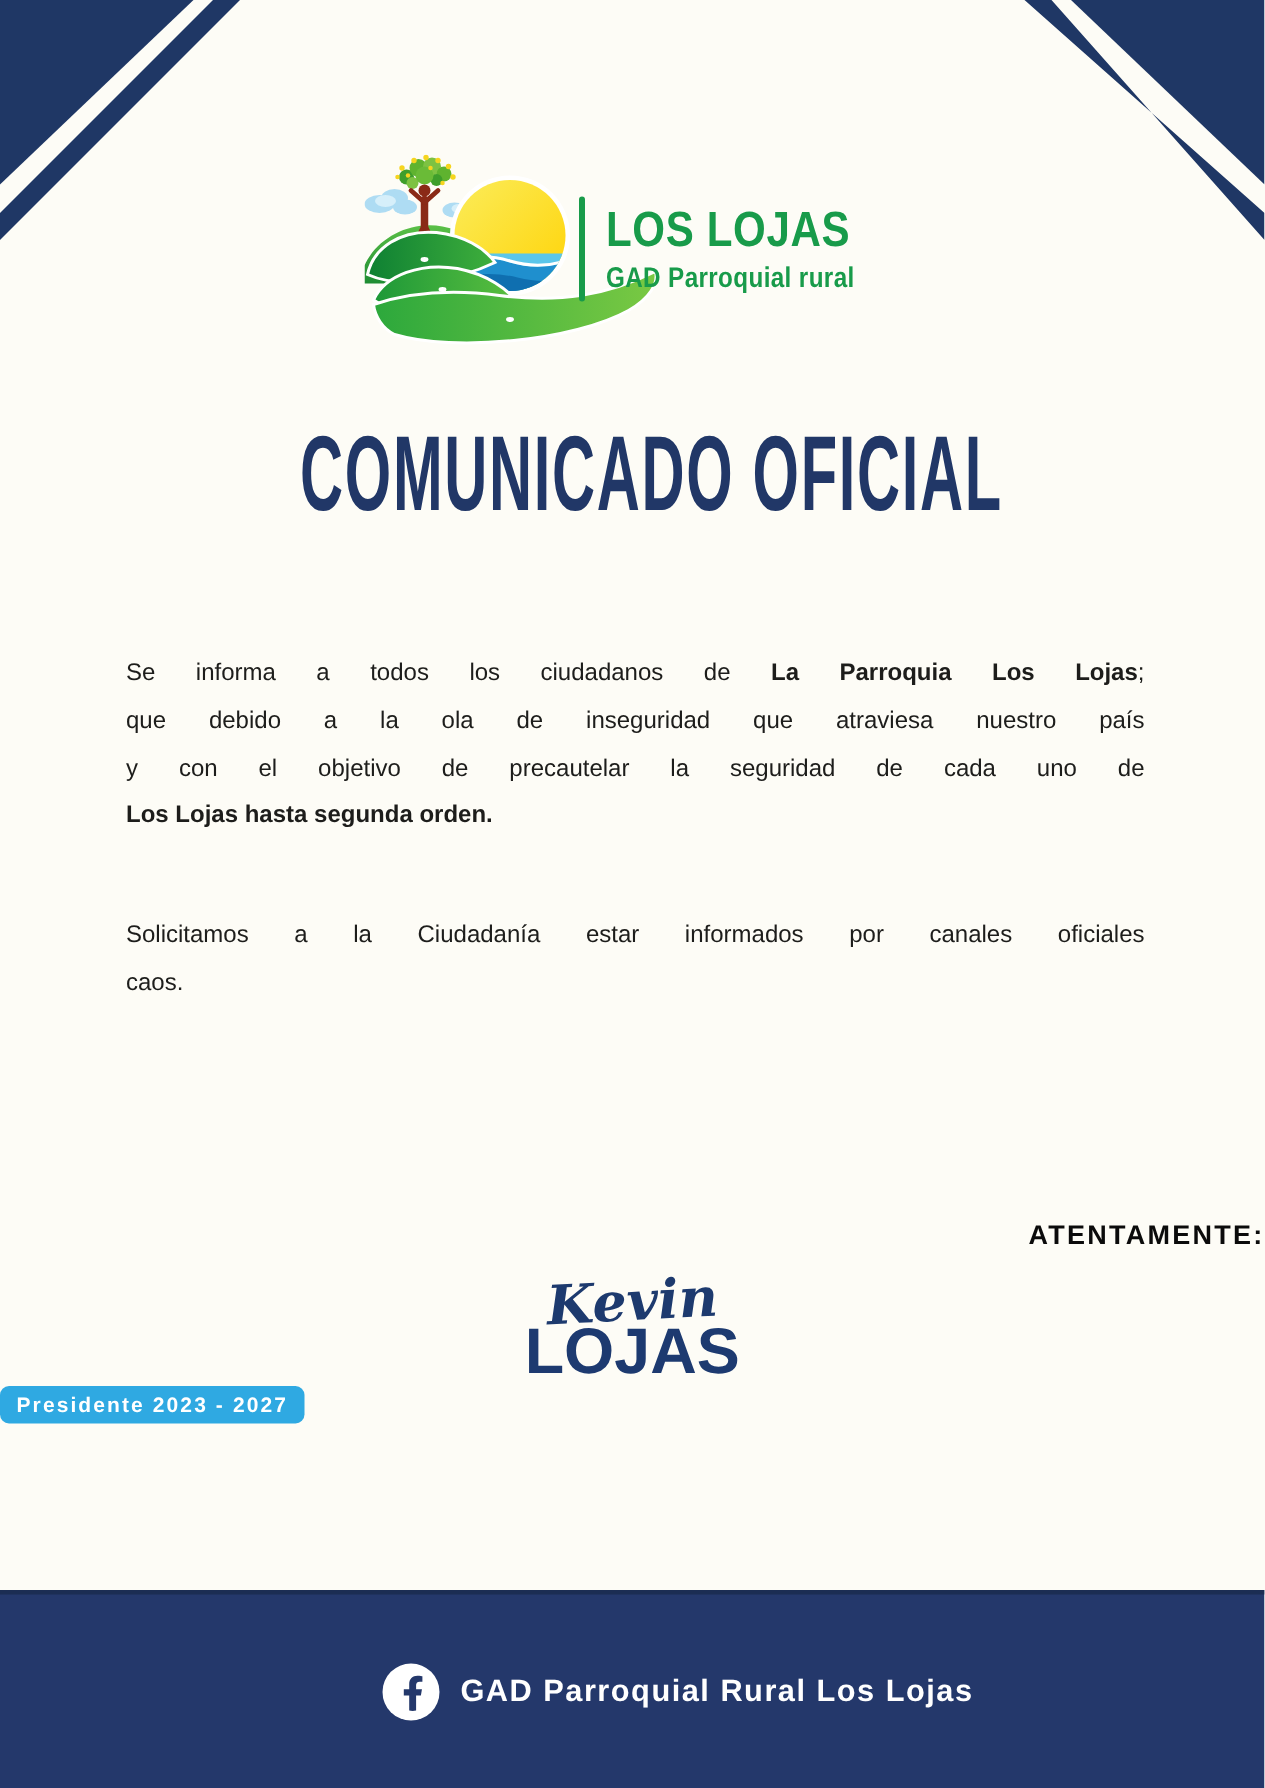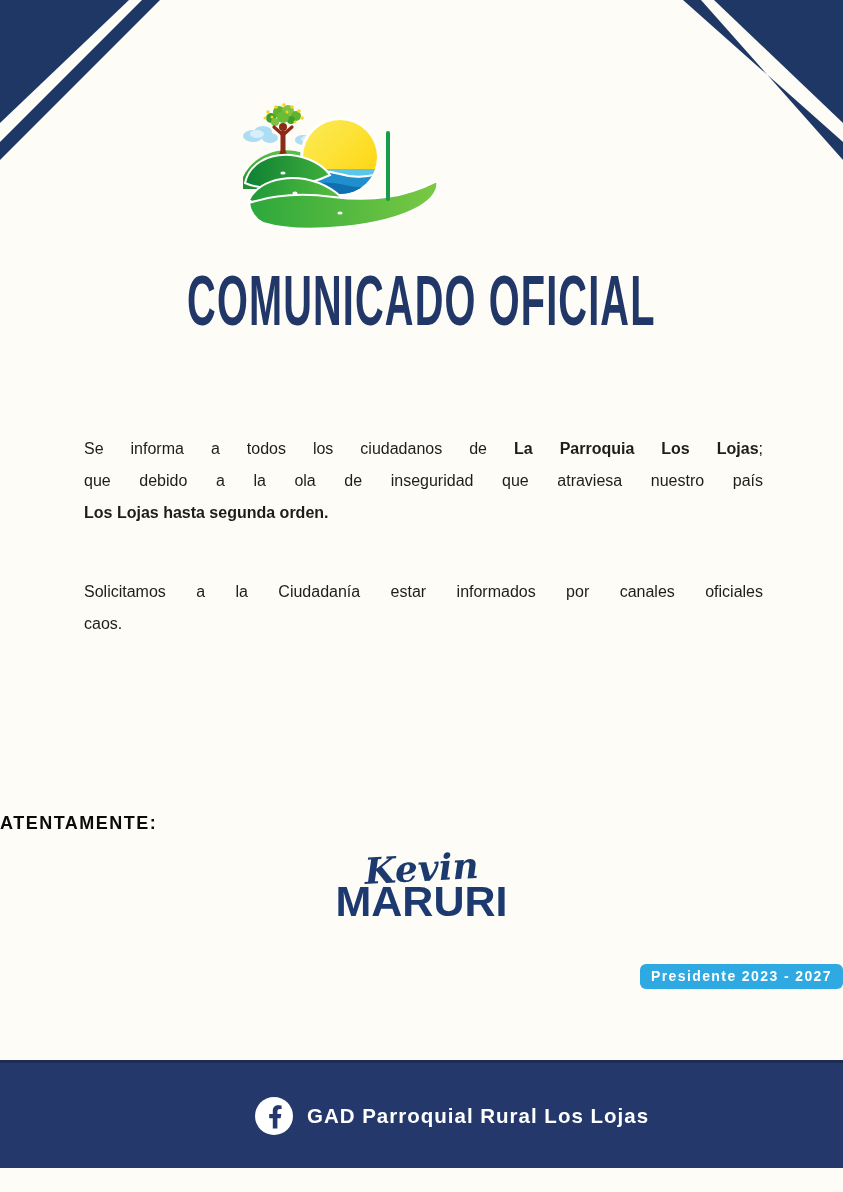--- a/index.html
+++ b/index.html
@@ -14,48 +14,48 @@
   .emblem{position:absolute;left:243px;top:103px;}
   .logo-divider{position:absolute;left:386px;top:131px;width:4px;height:70px;
                 background:#189B4A;border-radius:2px;}
   .logo-text{position:absolute;left:404px;top:136px;color:#189B4A;white-space:nowrap;}
   .logo-title{font-size:33px;font-weight:700;letter-spacing:.5px;line-height:1.05;
               transform:scaleX(.85);transform-origin:left;}
   .logo-subtitle{font-size:19px;font-weight:700;margin-top:4px;letter-spacing:.3px;
                  transform:scaleX(.85);transform-origin:left;}
 
   
-  .main-title{position:absolute;left:0;right:0;top:265px;margin:0;text-align:center;
+  .main-title{position:absolute;left:0;right:0;top:265px;margin:16px;text-align:center;
               font-weight:700;color:#213767;white-space:nowrap;}
   .main-title span{display:inline-block;font-size:71px;line-height:71px;
                    letter-spacing:2px;transform:scaleX(.56);transform-origin:center;}
 
   
   .body-text{position:absolute;left:84px;top:433px;width:679px;color:#1D1D1B;
              font-size:16px;line-height:31.8px;}
   .paragraph + .paragraph{margin-top:48px;}
   .body-line{text-align:justify;text-align-last:justify;text-justify:inter-word;}
   .body-line.last{text-align-last:left;}
   .body-line .b{font-weight:700;}
 
   
-  .closing{position:absolute;left:0;right:0;top:814px;text-align:left;color:#0B0B0B;
+  .closing{position:absolute;left:0;right:0;top:814px;text-align:right;color:#0B0B0B;
            font-size:18px;font-weight:700;letter-spacing:1.5px;line-height:1;}
   .sig-first{position:absolute;left:0;right:0;top:850px;text-align:center;
              font-family:"DejaVu Serif","Liberation Serif",serif;font-style:italic;
              font-weight:700;font-size:36px;line-height:1;color:#1D3A6E;
              transform:rotate(-3deg);}
   .sig-last{position:absolute;left:0;right:0;top:880px;text-align:center;
             font-size:43px;line-height:1;font-weight:700;color:#1D3A70;letter-spacing:0;}
-  .sig-badge-wrap{position:absolute;left:0;right:0;top:964px;text-align:right;}
+  .sig-badge-wrap{position:absolute;left:0;right:0;top:924px;text-align:left;}
   .sig-badge{display:inline-block;background:#2FA9E2;color:#FFFFFF;font-size:14px;
              font-weight:700;letter-spacing:1.4px;padding:4px 11px 5px;border-radius:6px;}
 
   
-  .footer{position:absolute;left:0;top:1060px;width:843px;height:108px;
+  .footer{position:absolute;left:0;top:1060px;width:843px;height:132px;
           background:#24386B;border-top:3px solid #1B2D53;box-sizing:border-box;
           display:flex;align-items:center;justify-content:center;gap:13px;}
   .footer-inner{display:flex;align-items:center;gap:13px;transform:translateX(30px);}
   .footer-text{color:#FFFFFF;font-size:20.5px;font-weight:700;letter-spacing:1px;
                white-space:nowrap;}
 </style>
 </head>
 <body>
 
 <div class="page">
@@ -158,42 +158,47 @@
     </g>
     <g fill="#FFFFFF">
       <ellipse cx="40" cy="70" rx="2.6" ry="1.6"></ellipse>
       <ellipse cx="52" cy="90" rx="2.6" ry="1.6"></ellipse>
       <ellipse cx="97" cy="110" rx="2.6" ry="1.6"></ellipse>
     </g>
   </svg>
 
   <div class="logo-divider"></div>
 
+  <div class="logo-text">
+    <div class="logo-title">LOS LOJAS</div>
+    <div class="logo-subtitle">GAD Parroquial rural</div>
+  </div>
 
   <h1 class="main-title">
     <span>COMUNICADO OFICIAL</span>
   </h1>
 
   <main class="body-text">
       <div class="paragraph">
         <div class="body-line"><span>Se informa a todos los ciudadanos de </span><span class="b">La Parroquia Los Lojas</span><span>;</span></div>
         <div class="body-line"><span>que debido a la ola de inseguridad que atraviesa nuestro país</span></div>
+        <div class="body-line"><span>y con el objetivo de precautelar la seguridad de cada uno de</span></div>
         <div class="body-line last"><span class="b">Los Lojas hasta segunda orden.</span></div>
       </div>
       <div class="paragraph">
         <div class="body-line"><span>Solicitamos a la Ciudadanía estar informados por canales oficiales</span></div>
         <div class="body-line last"><span>caos.</span></div>
       </div>
     </main>
 
   <div class="closing">ATENTAMENTE:</div>
 
   <div>
     <div class="sig-first">Kevin</div>
-    <div class="sig-last">MARURI</div>
+    <div class="sig-last">LOJAS</div>
     <div class="sig-badge-wrap">
       <span class="sig-badge">Presidente 2023 - 2027</span>
     </div>
   </div>
 
   <footer class="footer">
     <div class="footer-inner">
       <span style="display:inline-flex;">
         <svg width="40" height="40" viewBox="0 0 40 40">
           <circle cx="20" cy="20" r="19" fill="#FFFFFF"></circle>

